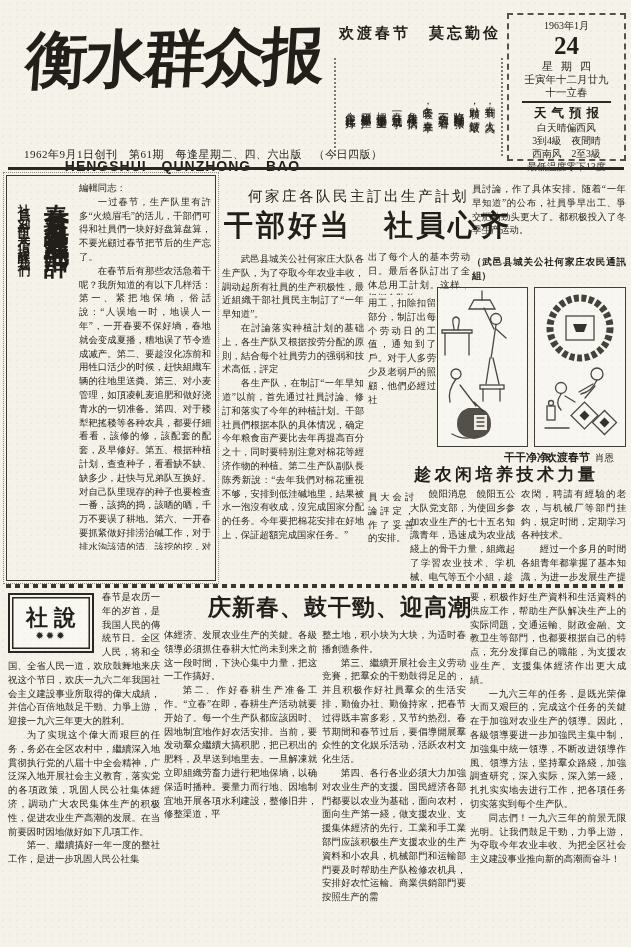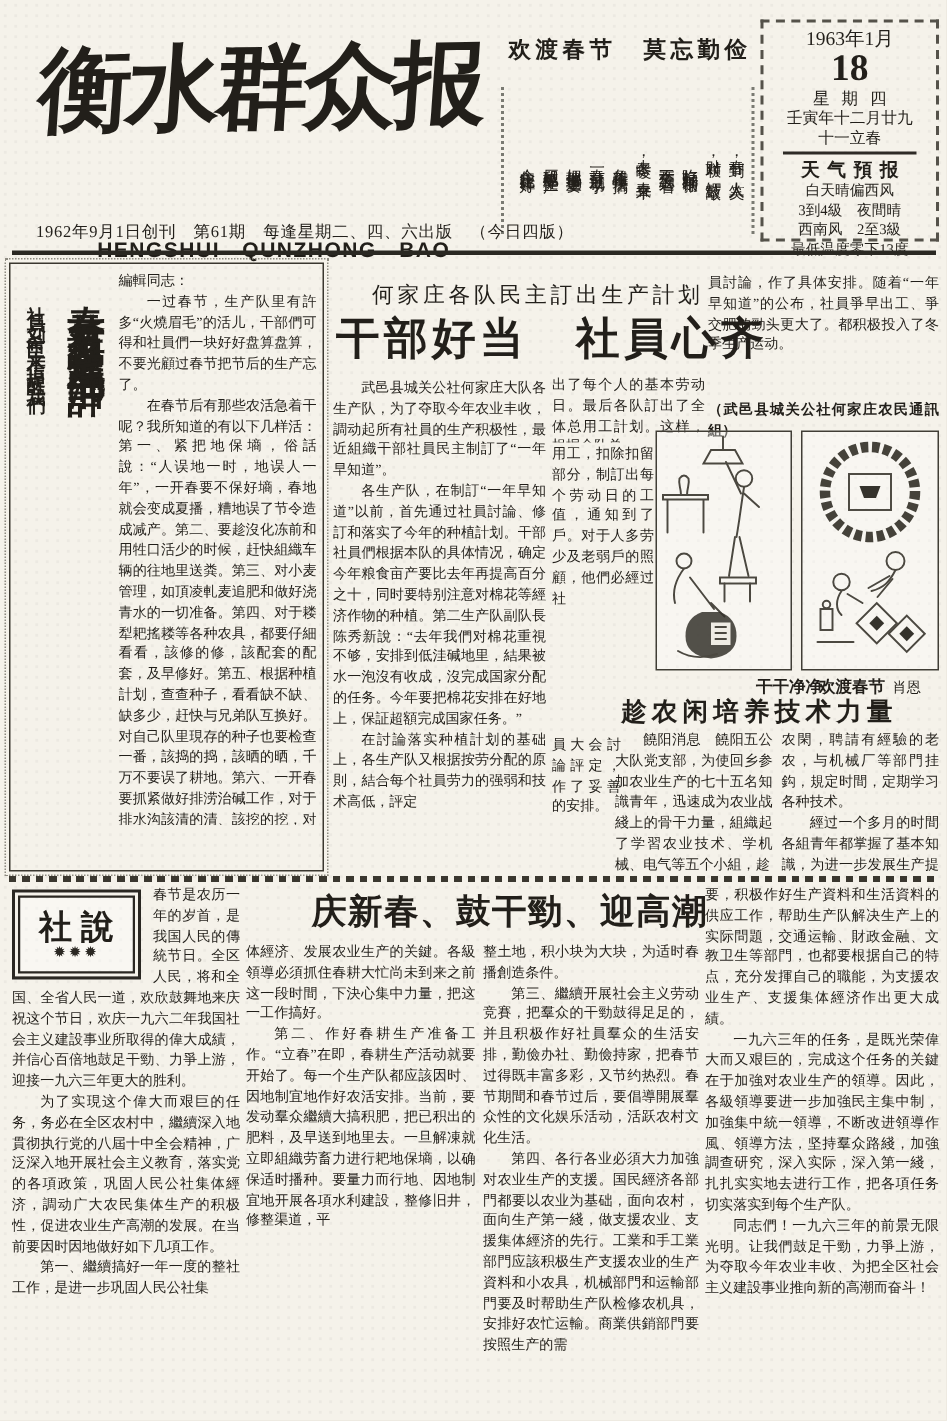--- a/index.html
+++ b/index.html
@@ -28,21 +28,21 @@
   .slogan { left:338px; top:24px; width:164px; text-align:center; }
   .slogan-heading { font-weight:bold; font-size:15px; letter-spacing:3px; }
   .verse-wrap { display:flex; justify-content:center; margin-top:12px; }
   .verse { writing-mode:vertical-rl; height:104px; font-size:10.5px; line-height:15.5px;
     white-space:pre-line; letter-spacing:1px; }
   .chain-v { border-left:2px dotted #7a7a72; width:0; }
 
   
   .datebox { left:507px; top:13px; width:119px; height:148px; border:2px dashed #55524a;
     padding:4px 3px; text-align:center; }
-  .db-ym { font-size:13px; line-height:13px; }
+  .db-ym { font-size:10px; line-height:13px; }
   .db-day { font-size:25px; font-weight:bold; line-height:27px; }
   .db-week { font-size:11px; letter-spacing:8px; line-height:14px; text-indent:8px; }
   .db-lunar { font-size:10.5px; line-height:13px; }
   .db-term { font-size:10.5px; line-height:13px; }
   .db-sep { border-top:2px solid #2e2b26; margin:2px 10px; }
   .db-wt { font-size:12.5px; font-weight:900; letter-spacing:5px; line-height:16px; text-indent:5px; }
   .db-wline { font-size:9.8px; line-height:13px; }
 
   .founding { left:24px; top:147px; width:480px; font-size:11px; letter-spacing:.5px; white-space:nowrap; }
   .top-rule { left:8px; top:167px; width:616px; height:2.5px; background:#2a2822; }
@@ -60,21 +60,21 @@
 
   
   .kicker { left:248px; top:187px; font-size:14.5px; letter-spacing:2.5px; white-space:nowrap; }
   .main-headline { left:224px; top:206px; font-size:29px; font-weight:900; letter-spacing:3px; white-space:nowrap; }
   .col-a { left:222px; top:253px; width:142px; height:328px; }
   .col-bridge { left:368px; top:251px; width:102px; height:44px; }
   .col-b { left:368px; top:297px; width:68px; height:176px; }
   .col-b2 { left:368px; top:491px; width:46px; height:104px; }
   .col-d { left:472px; top:183px; width:154px; height:72px; }
   .main-byline { left:472px; top:256px; width:154px; font-size:9.5px; line-height:13.8px;
-    font-weight:bold; text-align:justify;margin-top:12px; }
+    font-weight:bold; text-align:justify; }
 
   
   .ill { border:1.5px solid #413e36; background:rgba(255,255,255,.35); }
   .ill-1 { left:437px; top:287px; width:91px; height:160px; }
   .ill-2 { left:534px; top:287px; width:92px; height:160px; }
   .cap { top:450px; text-align:center; font-weight:bold; font-size:11px; }
   .cap-1 { left:457px; width:91px;text-align:right; }
   .cap-2 { left:534px; width:92px; }
   .artist { font-weight:normal; font-size:9.5px; margin-left:5px; }
 
@@ -124,21 +124,21 @@
 把地保墒是重要
 压碱积肥促生产
 今年定比往年好</div>
     </div>
   </div>
   <div class="abs chain-v" style="left:334px; top:58px; height:98px;"></div>
   <div class="abs chain-v" style="left:501px; top:58px; height:98px;"></div>
 
   <div class="abs datebox">
     <div class="db-ym">1963年1月</div>
-    <div class="db-day">18</div>
+    <div class="db-day">24</div>
     <div class="db-week">星期四</div>
     <div class="db-lunar">壬寅年十二月廿九</div>
     <div class="db-term">十一立春</div>
     <div class="db-sep"></div>
     <div class="db-wt">天气預报</div>
     <div class="db-wline">白天晴偏西风</div>
     <div class="db-wline">3到4級　夜間晴</div>
     <div class="db-wline">西南风　2至3級</div>
     <div class="db-wline">最低温度零下13度</div>
   </div>
@@ -155,22 +155,22 @@
       <p>在春节后有那些农活急着干呢？我所知道的有以下几样活：第一、紧把地保墒，俗話說：“人误地一时，地误人一年”，一开春要不保好墒，春地就会变成夏播，糟地误了节令造成减产。第二、要趁沒化冻前和用牲口活少的时候，赶快組織车辆的往地里送粪。第三、对小麦管理，如頂凌軋麦追肥和做好浇青水的一切准备。第四、对于耧犁耙搖耧等各种农具，都要仔細看看，該修的修，該配套的配套，及早修好。第五、根据种植計划，查查种子，看看缺不缺、缺多少，赶快与兄弟队互换好。对自己队里現存的种子也要检查一番，該捣的捣，該晒的晒，千万不要误了耕地。第六、一开春要抓紧做好排涝治碱工作，对于排水沟該清的清、該挖的挖，对碱地要起高垫洼，防止跑水淹碱。第七、要赶快修好粪池豬圈。第八、还应該有計划地多推些碾磨，以便集中畜力、人力突击春耕。</p>
 
     </div>
   </div>
 
   <div class="abs kicker">何家庄各队民主訂出生产計划</div>
   <div class="abs main-headline sans">干部好当　社員心齐</div>
 
   <div class="abs col-a body-text">
     <p>武邑县城关公社何家庄大队各生产队，为了夺取今年农业丰收，調动起所有社員的生产积极性，最近組織干部社員民主制訂了“一年早知道”。</p>
+    <p>在討論落实种植計划的基础上，各生产队又根据按劳分配的原則，結合每个社員劳力的强弱和技术高低，評定</p>
     <p>各生产队，在制訂“一年早知道”以前，首先通过社員討論、修訂和落实了今年的种植計划。干部社員們根据本队的具体情况，确定今年粮食亩产要比去年再提高百分之十，同时要特别注意对棉花等經济作物的种植。第二生产队副队長陈秀新說：“去年我們对棉花重視不够，安排到低洼碱地里，結果被水一泡沒有收成，沒完成国家分配的任务。今年要把棉花安排在好地上，保証超額完成国家任务。”</p>
-    <p>在討論落实种植計划的基础上，各生产队又根据按劳分配的原則，結合每个社員劳力的强弱和技术高低，評定</p>
   </div>
   <div class="abs col-bridge body-text">
     <p class="cont">出了每个人的基本劳动日。最后各队訂出了全体总用工計划。这样，根据全队总</p>
   </div>
   <div class="abs col-b body-text">
     <p class="cont">用工，扣除扣留部分，制訂出每个劳动日的工值，通知到了戶。对于人多劳少及老弱戶的照顧，他們必經过社</p>
   </div>
   <div class="abs col-b2 body-text">
     <p class="cont">員大会討論評定，作了妥善的安排。</p>
   </div>

